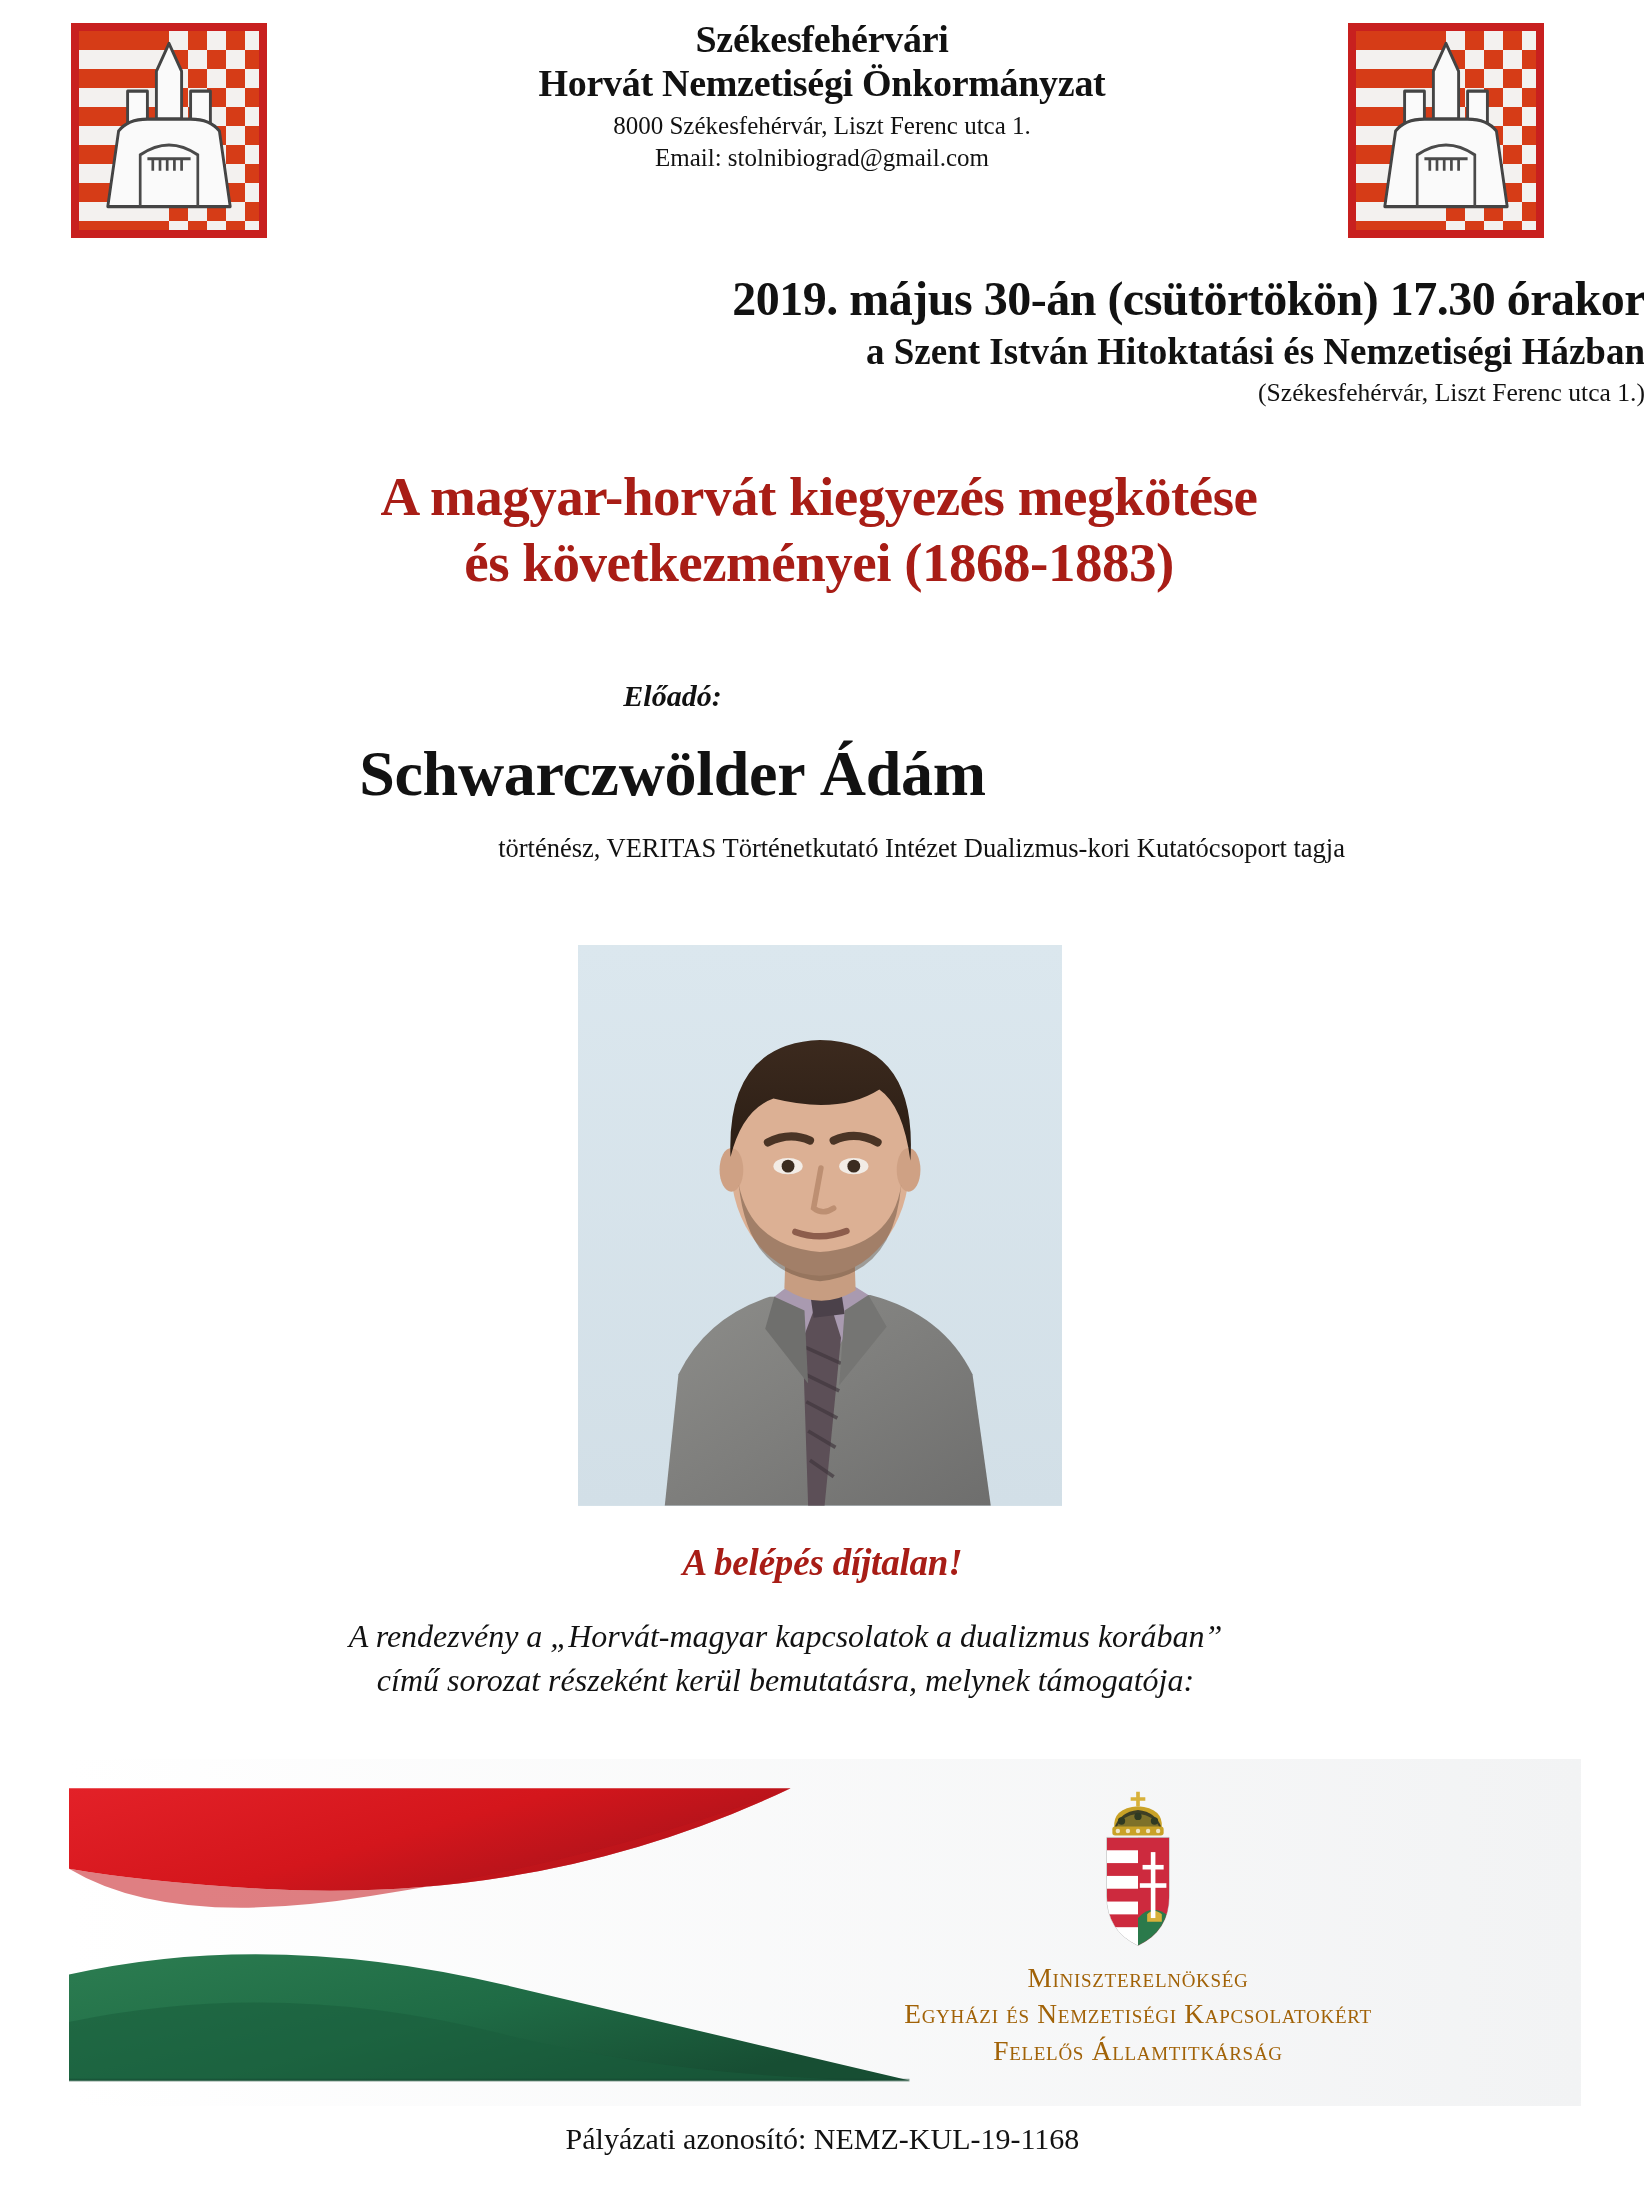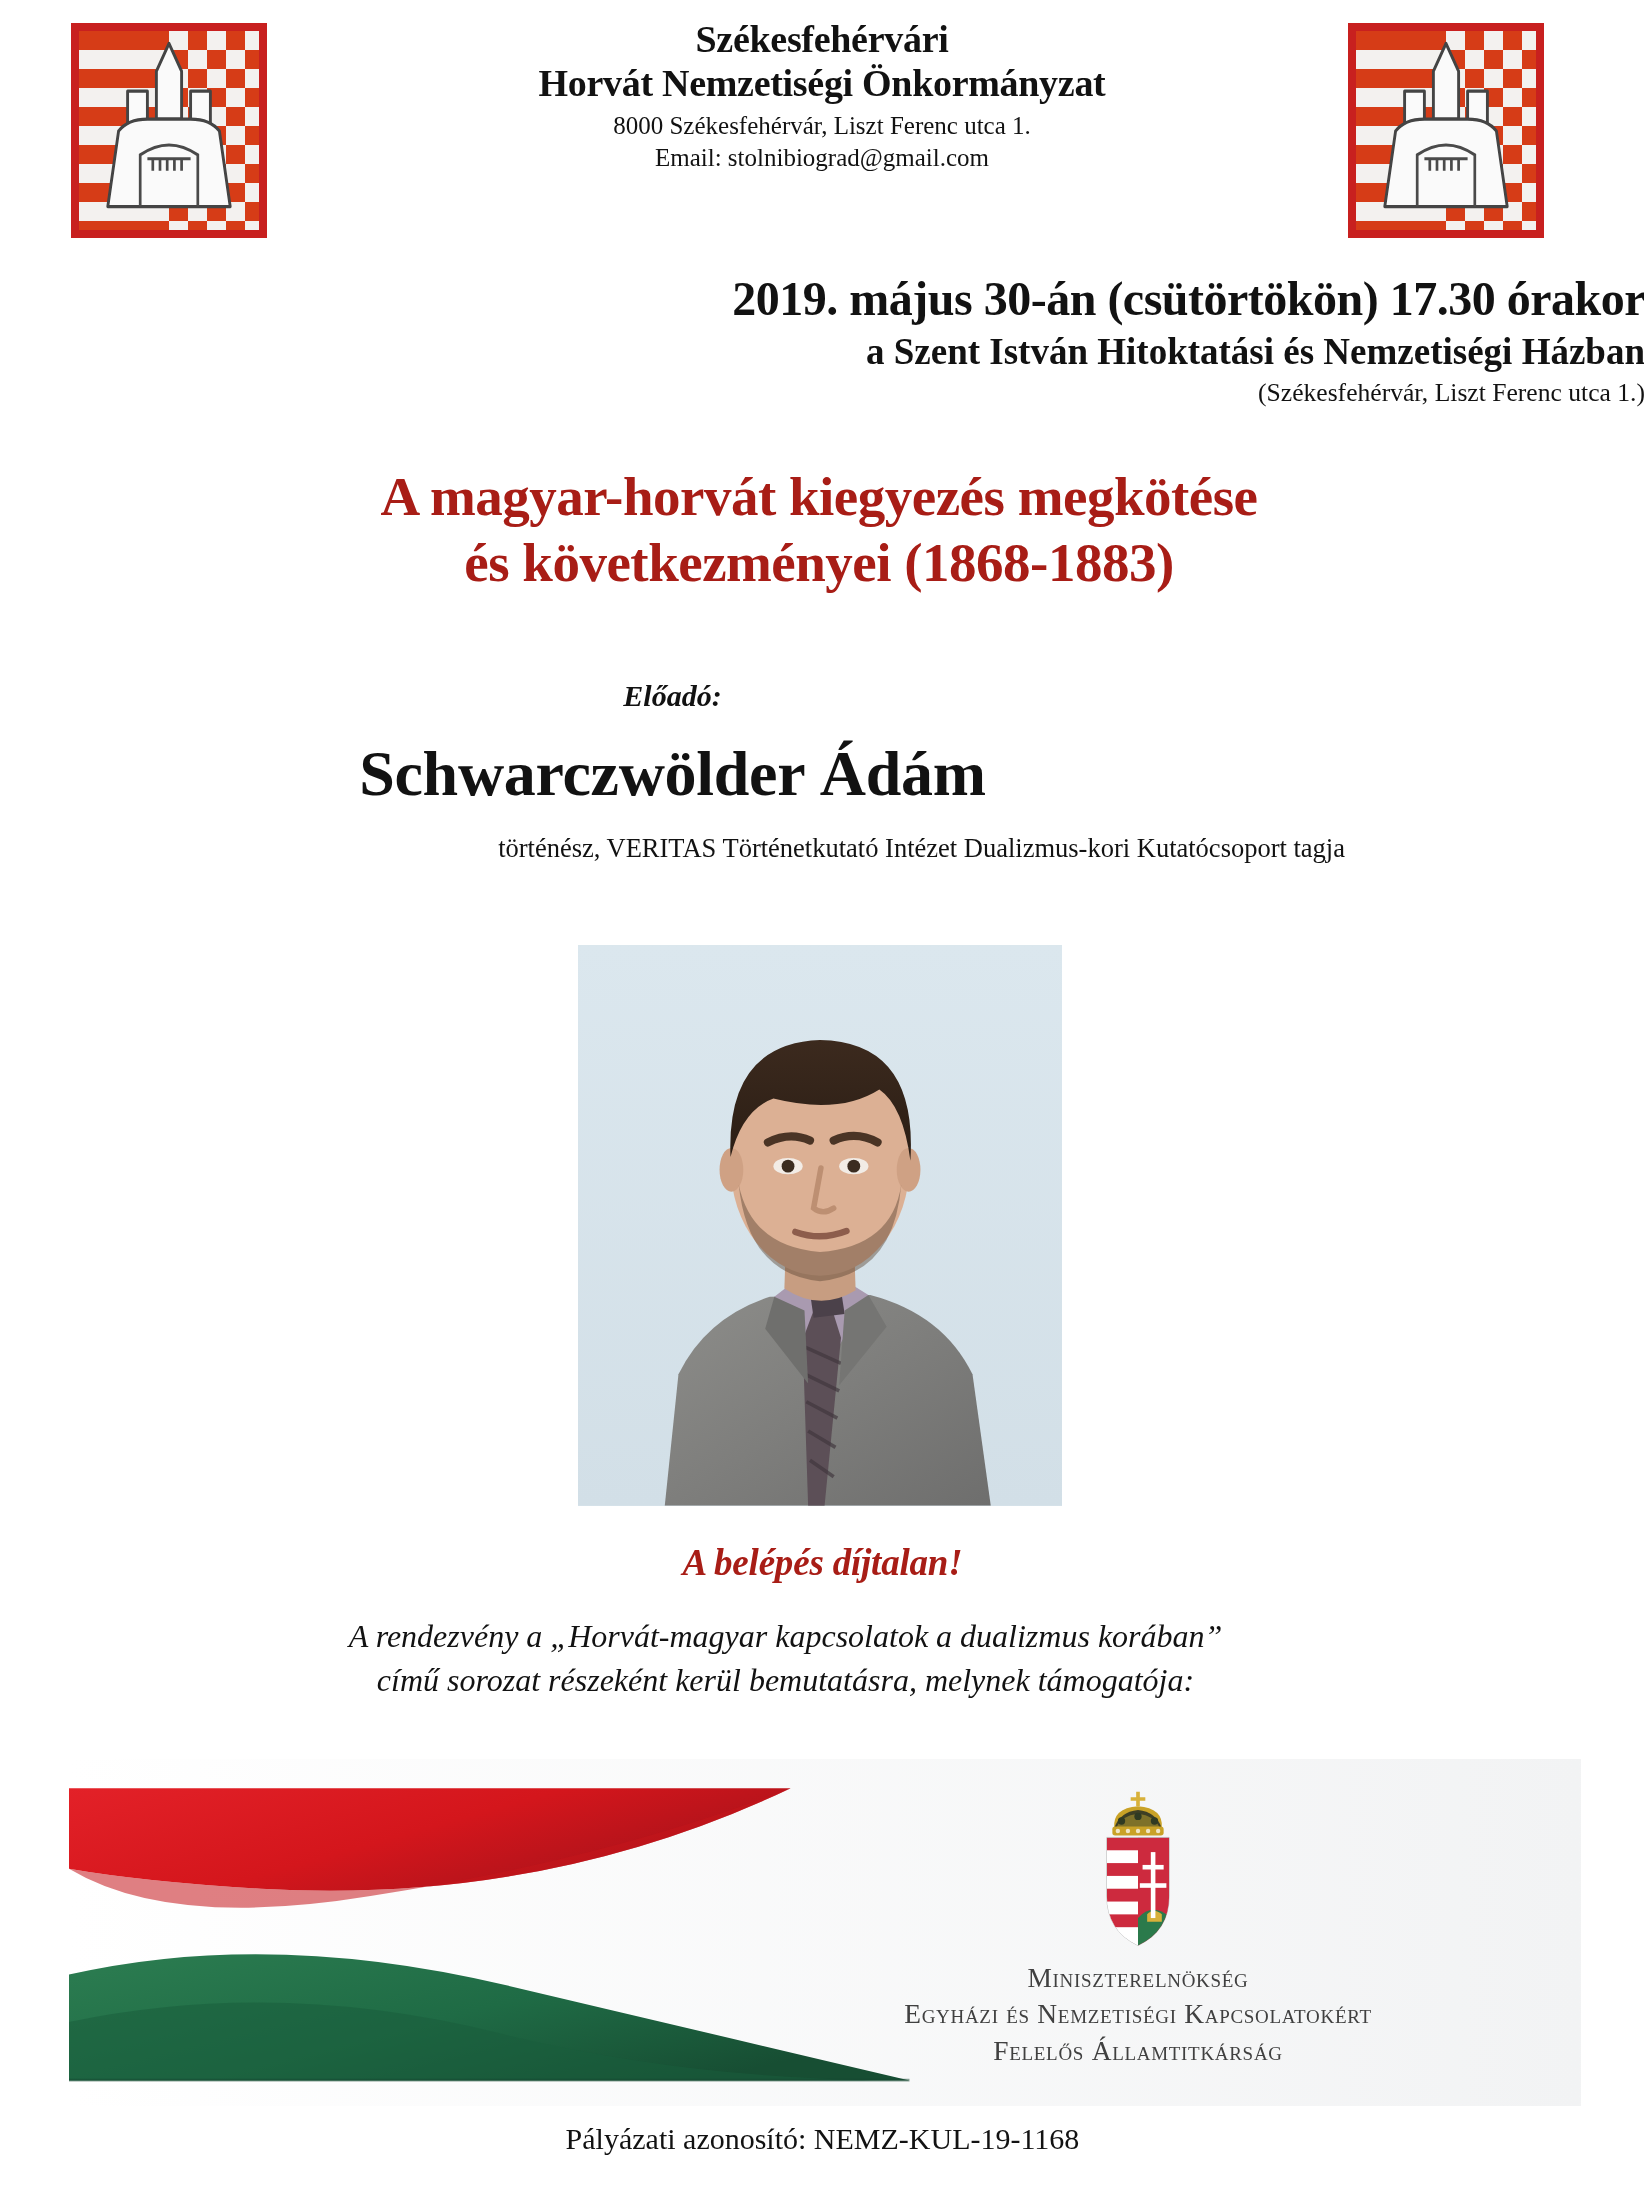--- a/index.html
+++ b/index.html
@@ -240,21 +240,21 @@
     width: 640px;
     text-align: center;
   }
   .coa {
     width: 88px;
     height: 163px;
     margin: 20px auto 9.1px auto;
     display: block;
   }
   .ministry-lines {
-    color: #404040;
+    color: #a16207;
     line-height: 1.32;
   }
   .ministry-line {
     font-variant: small-caps;
     letter-spacing: 0.7px;
   }
   .ministry-line.l1 { font-size: 27.4px; }
   .ministry-line.l2 { font-size: 27.4px; }
   .ministry-line.l3 { font-size: 27.4px; }
 

